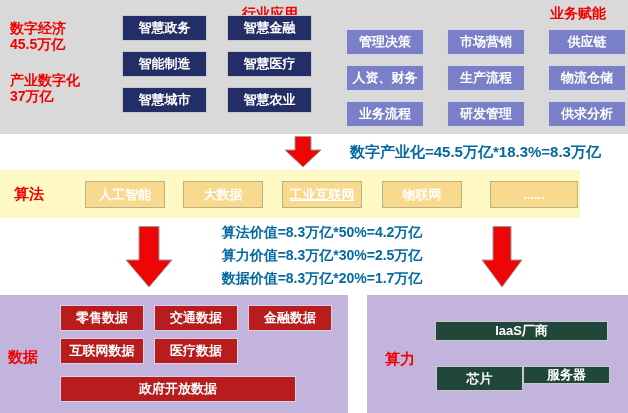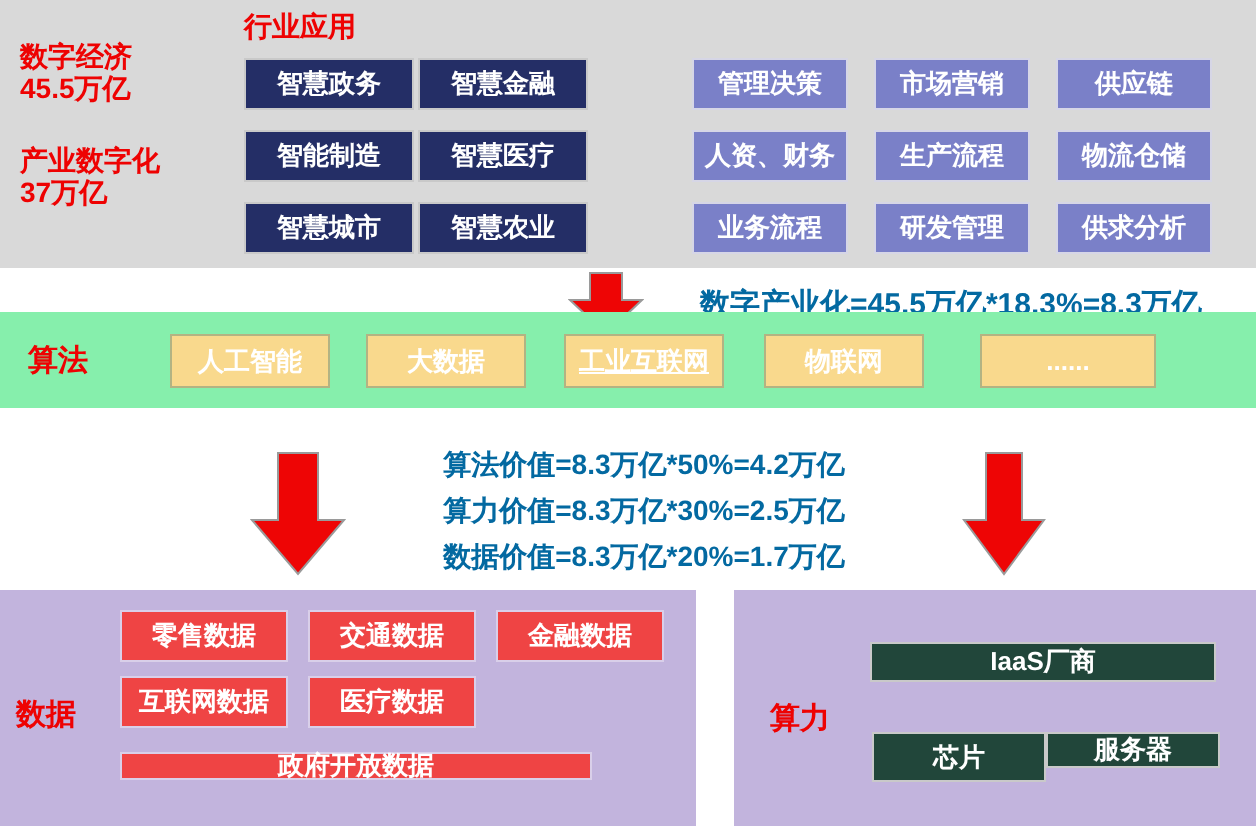--- a/index.html
+++ b/index.html
@@ -18,71 +18,71 @@
   .top-section {
     left: 0; top: 0; width: 628px; height: 134px;
     background: #d9d9d9;
   }
   .stat {
     color: #ee0202; font-weight: bold; font-size: 14px; line-height: 16px;
     white-space: nowrap;
   }
   .group-title {
     color: #ee0202; font-weight: bold; font-size: 14px;
-    text-align: left; white-space: nowrap;
+    text-align: right; white-space: nowrap;
   }
   .chip {
     display: flex; align-items: center; justify-content: center;
     color: #ffffff; font-weight: bold; font-size: 13px;
     white-space: nowrap;
   }
   .industry-grid {
-    left: 122px; top: 29px;
+    left: 122px; top: 15px;
     display: grid;
     grid-template-columns: 85px 85px;
     grid-auto-rows: 26px;
-    gap: 10px 2px;
+    gap: 10px 20px;
   }
   .navy { background: #242e66; border: 1px solid #c9c9c9; }
   .business-grid {
     left: 346px; top: 29px;
     display: grid;
     grid-template-columns: 78px 78px 78px;
     grid-auto-rows: 26px;
-    gap: 10px 13px;
+    gap: 10px 23px;
   }
   .peri { background: #7a80c8; border: 1px solid #d6d6e6; }
 
   
   .formula {
     color: #0369a1; font-weight: bold; font-size: 14px; white-space: nowrap;
   }
   .formula-stack { text-align: center; line-height: 23px; width: 260px; }
 
   
   .algo-band {
-    left: 0; top: 156px; width: 628px; height: 48px;
-    background: #86efac;
+    left: 0; top: 170px; width: 580px; height: 48px;
+    background: #fef9c3;
   }
   .band-label {
     color: #ee0202; font-weight: bold; font-size: 15px; white-space: nowrap;
   }
   .yellow { background: #f9d98d; border: 1px solid #b3b383; height: 27px; }
   .yellow.u span { text-decoration: underline; }
 
   
   .panel { background: #c2b4dd; top: 295px; height: 118px; }
   .data-grid {
     left: 60px; top: 305px;
     display: grid;
     grid-template-columns: 84px 84px 84px;
     grid-auto-rows: 26px;
     gap: 7px 10px;
   }
-  .purple { background: #ef4444; border: 1px solid #d9cfe9; }
+  .purple { background: #b91c1c; border: 1px solid #d9cfe9; }
   .green { background: #21463a; border: 1px solid #c9c9c9; }
 
   svg.arrow { display: block; }
 </style>
 </head>
 <body>
 
 <div id="stage">
 
   <div class="abs top-section">
@@ -101,20 +101,21 @@
 
     <div class="abs industry-grid">
       <div class="chip navy">智慧政务</div>
       <div class="chip navy">智慧金融</div>
       <div class="chip navy">智能制造</div>
       <div class="chip navy">智慧医疗</div>
       <div class="chip navy">智慧城市</div>
       <div class="chip navy">智慧农业</div>
     </div>
 
+    <div class="abs group-title" style="left:346px; top:5px; width:260px;">业务赋能</div>
 
     <div class="abs business-grid">
       <div class="chip peri">管理决策</div>
       <div class="chip peri">市场营销</div>
       <div class="chip peri">供应链</div>
       <div class="chip peri">人资、财务</div>
       <div class="chip peri">生产流程</div>
       <div class="chip peri">物流仓储</div>
       <div class="chip peri">业务流程</div>
       <div class="chip peri">研发管理</div>
@@ -158,21 +159,21 @@
 
   <div class="abs panel" style="left:0; width:348px;">
     <div class="abs band-label" style="left:8px; top:53px;">数据</div>
     <div class="abs data-grid" style="left:60px; top:10px;">
       <div class="chip purple">零售数据</div>
       <div class="chip purple">交通数据</div>
       <div class="chip purple">金融数据</div>
       <div class="chip purple">互联网数据</div>
       <div class="chip purple">医疗数据</div>
     </div>
-    <div class="abs chip purple" style="left:60px; top:81px; width:236px; height:14px;">政府开放数据</div>
+    <div class="abs chip purple" style="left:60px; top:81px; width:236px; height:26px;">政府开放数据</div>
   </div>
 
   <div class="abs panel" style="left:367px; width:261px;">
     <div class="abs band-label" style="left:18px; top:55px;">算力</div>
     <div class="abs chip green" style="left:68px; top:26px; width:173px; height:20px;">IaaS厂商</div>
     <div class="abs chip green" style="left:69px; top:71px; width:87px; height:25px;">芯片</div>
     <div class="abs chip green" style="left:156px; top:71px; width:87px; height:18px;">服务器</div>
   </div>
 
 </div>

